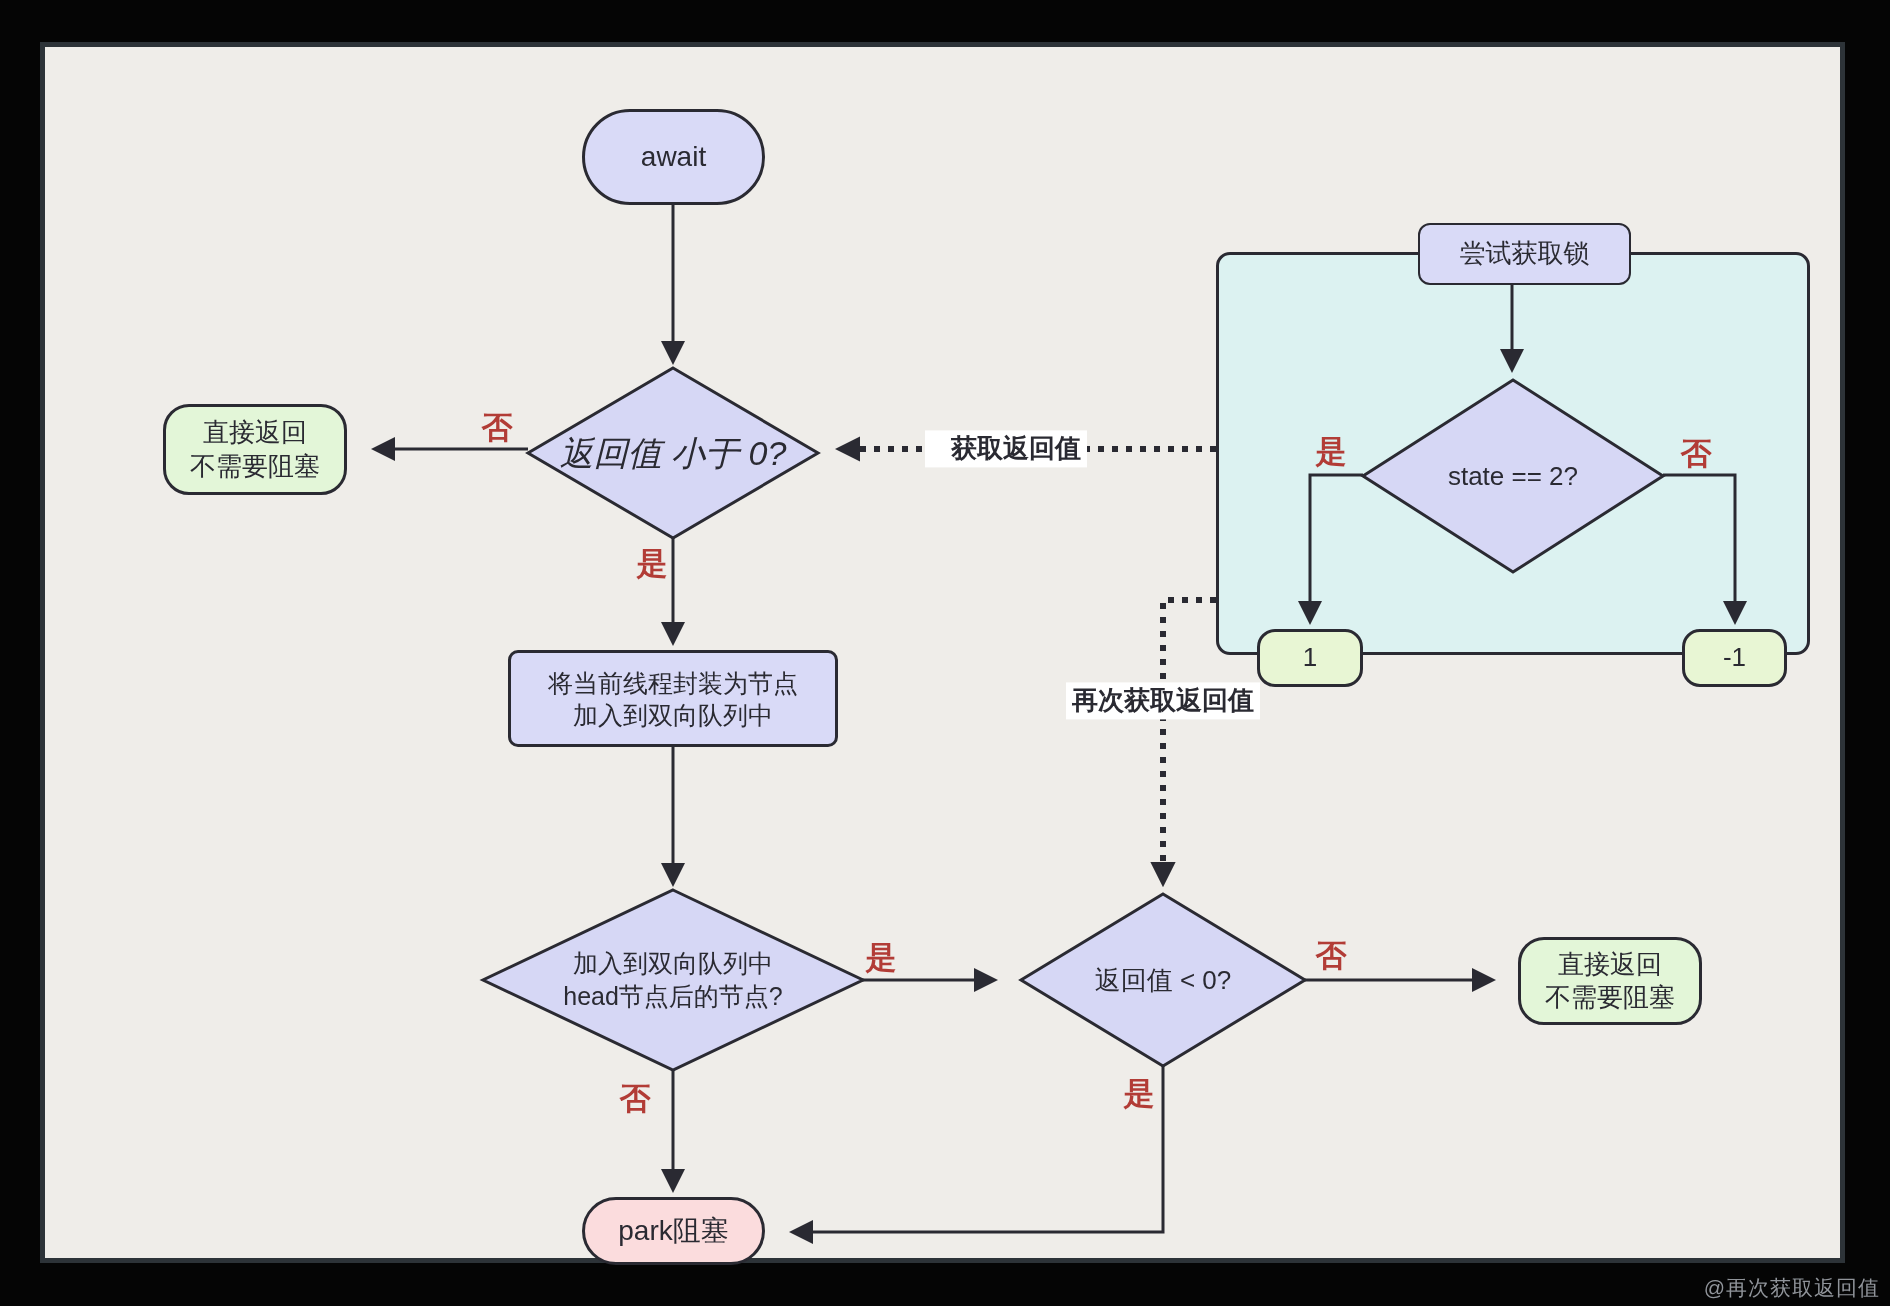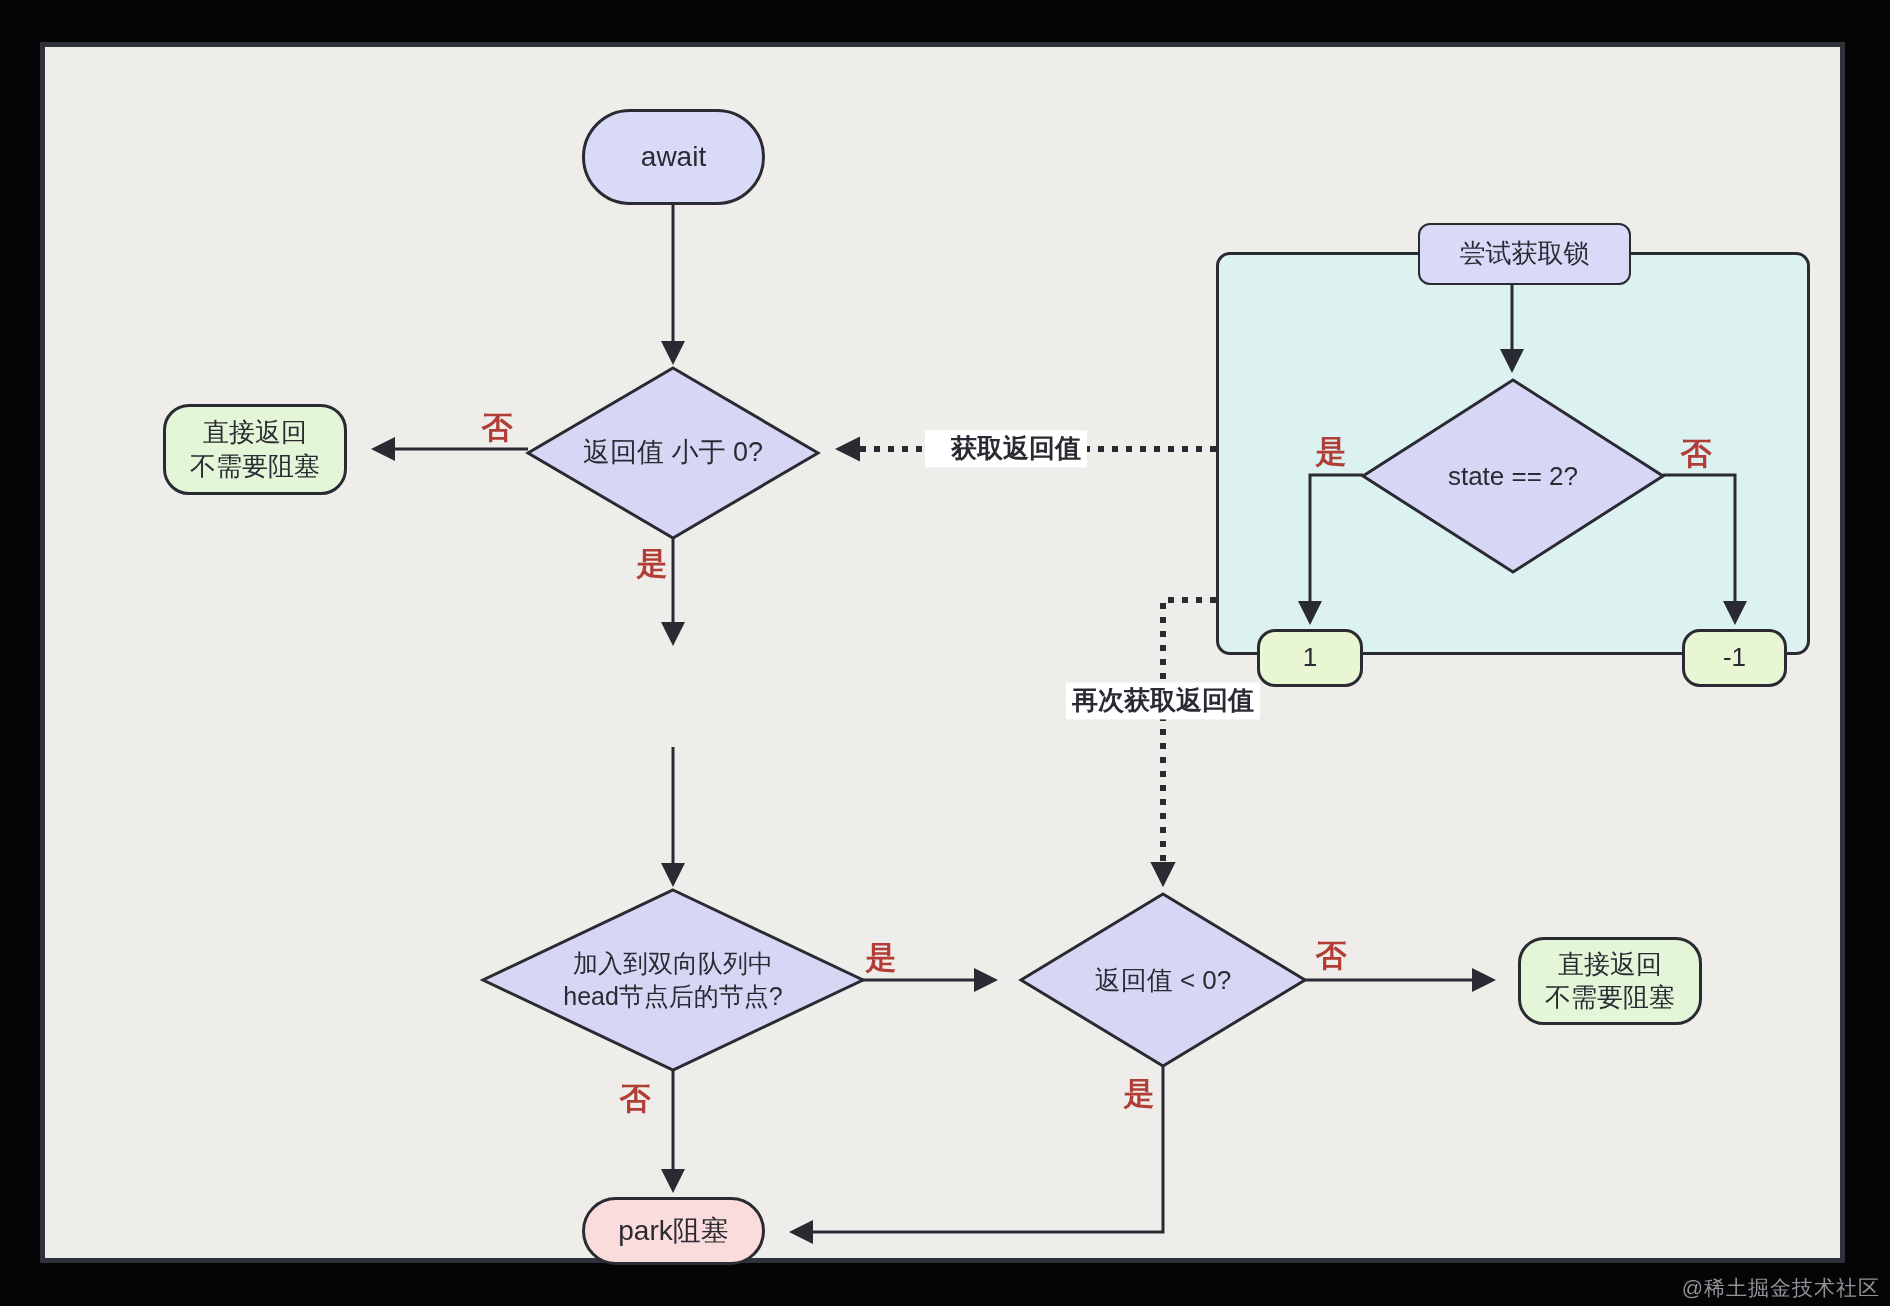--- a/index.html
+++ b/index.html
@@ -80,20 +80,26 @@
       <div class="txt" style="font-size:28px;">await</div>
     </div>
 
     <div class="node green soft" style="left:118px;top:357px;width:184px;height:91px;">
       <div class="txt">
         <div>直接返回</div>
         <div>不需要阻塞</div>
       </div>
     </div>
 
+    <div class="node purple" style="left:463px;top:603px;width:330px;height:97px;border-radius:10px;">
+      <div class="txt" style="font-size:25px;">
+        <div>将当前线程封装为节点</div>
+        <div>加入到双向队列中</div>
+      </div>
+    </div>
 
     <div class="node pink" style="left:537px;top:1150px;width:183px;height:68px;border-radius:34px;">
       <div class="txt" style="font-size:28px;">park阻塞</div>
     </div>
 
     <div class="node green soft" style="left:1473px;top:890px;width:184px;height:88px;">
       <div class="txt">
         <div>直接返回</div>
         <div>不需要阻塞</div>
       </div>
@@ -108,21 +114,21 @@
     </div>
 
     <div class="node lime" style="left:1637px;top:582px;width:105px;height:58px;border-radius:18px;">
       <div class="txt">-1</div>
     </div>
 
     <div class="diamond" style="left:483px;top:321px;width:290px;height:170px;">
       <svg width="290" height="170">
           <polygon class="dfill" points="145,0 290,85 145,170 0,85"></polygon>
         </svg>
-      <div class="dtxt" style="font-size:27px;">返回值  小于 0?</div>
+      <div class="dtxt" style="font-size:34px;font-style:italic;">返回值  小于 0?</div>
     </div>
 
     <div class="diamond" style="left:438px;top:843px;width:380px;height:180px;">
       <svg width="380" height="180">
           <polygon class="dfill" points="190,0 380,90 190,180 0,90"></polygon>
         </svg>
       <div class="dtxt" style="font-size:25px;">
         <div>加入到双向队列中</div>
         <div>head节点后的节点?</div>
       </div>
@@ -149,14 +155,14 @@
     <div class="rlabel" style="left:1286px;top:908px;">否</div>
     <div class="rlabel" style="left:1094px;top:1046px;">是</div>
     <div class="rlabel" style="left:1286px;top:404px;">是</div>
     <div class="rlabel" style="left:1651px;top:406px;">否</div>
 
     <div class="chip" style="left:961px;top:402px;padding-left:26px;">获取返回值</div>
     <div class="chip" style="left:1118px;top:654px;">再次获取返回值</div>
 
   </div>
 
-  <div id="watermark">@稀土掘金技术社区</div>
+  <div id="watermark">@再次获取返回值</div>
 </div>
 
 </body></html>

